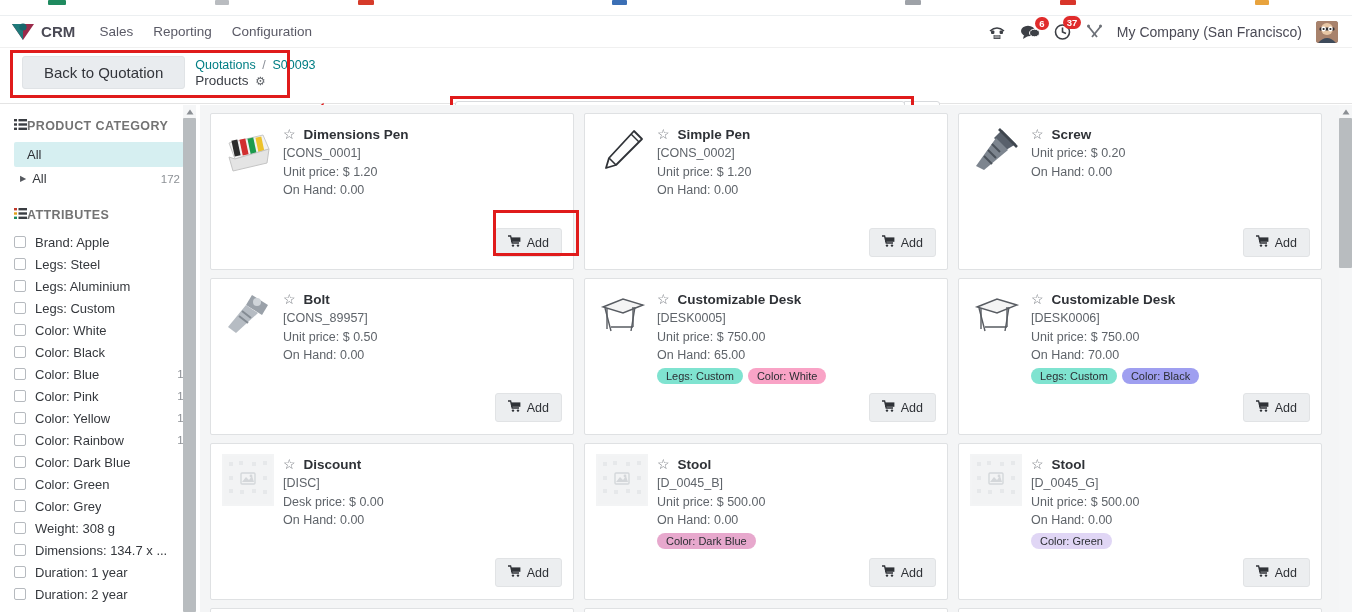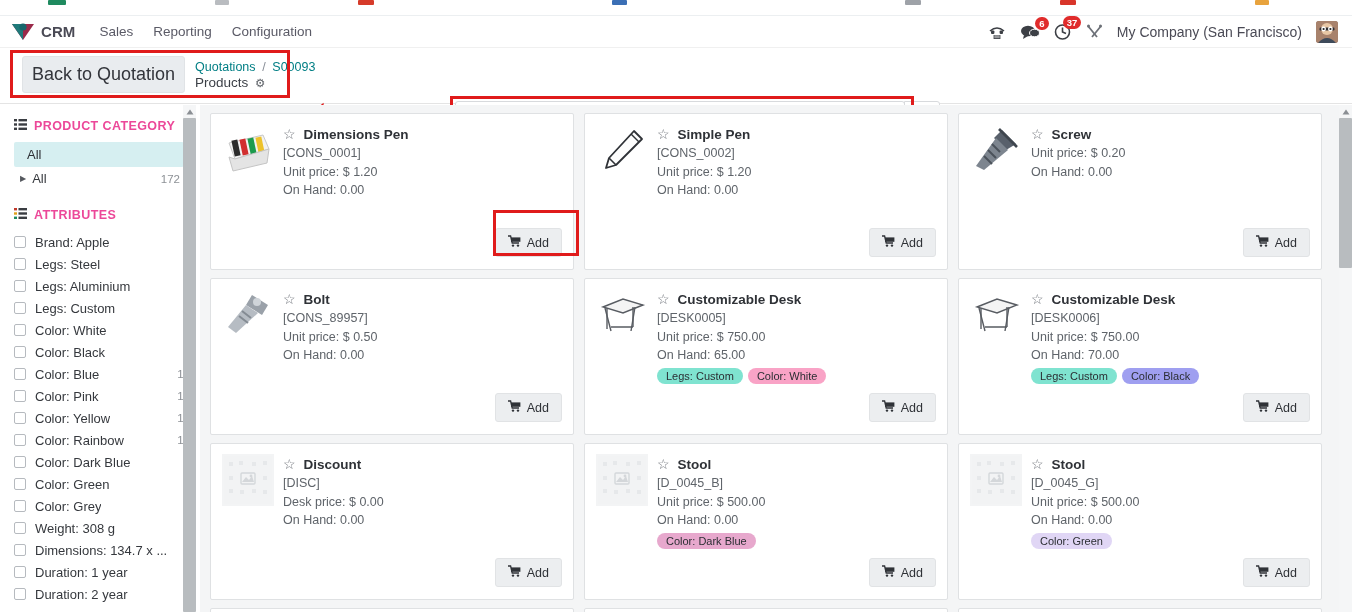--- a/index.html
+++ b/index.html
@@ -70,22 +70,22 @@
     position: absolute;
     border: 3px solid #e01b1b;
     pointer-events: none;
   }
   .breadcrumb-wrap {
     position: absolute; left: 22px; top: 8px;
     display: flex; align-items: center; gap: 10px;
   }
   .btn-back {
     background: #e9ecef; border: 1px solid #e0e3e6;
-    color: #33353b; font-size: 18px;
-    border-radius: 3px; padding: 7px 9px; cursor: pointer;
+    color: #33353b; font-size: 15px;
+    border-radius: 3px; padding: 7px 21px; cursor: pointer;
     white-space: nowrap;
   }
   .bc-lines { line-height: 16px; }
   .bc-link { color: #017e84; font-size: 12.5px; cursor: pointer; }
   .bc-sep { color: #8a8f98; font-size: 12.5px; margin: 0 3px; }
   .bc-cur { color: #3b3f46; font-size: 13.5px; }
   .gear { color: #5c6066; font-size: 11.5px; margin-left: 3px; cursor: pointer; }
 
   
   .arrow-anno { position: absolute; left: 300px; top: 52px; }
@@ -133,22 +133,22 @@
     display: flex;
   }
 
   
   .sidebar {
     width: 200px; height: 507px; background: #ffffff;
     padding: 14px 0 0 14px; position: relative;
     overflow: hidden; flex: 0 0 200px;
   }
   .side-head {
-    display: flex; gap: 7px;
-    font-size: 12.5px; font-weight: bold; color: #ec4899;
+    display: flex; gap: 0;
+    font-size: 12.5px; font-weight: bold; color: #737373;
     letter-spacing: .4px; margin-bottom: 9px;
   }
   .cat-all-sel {
     background: #d6eff1; color: #2d3035;
     font-size: 13px; padding: 5px 0 5px 13px;
     width: 170px; border-radius: 2px; cursor: pointer;
   }
   .cat-row {
     display: flex; align-items: center;
     width: 170px; padding: 4px 0 4px 6px;

